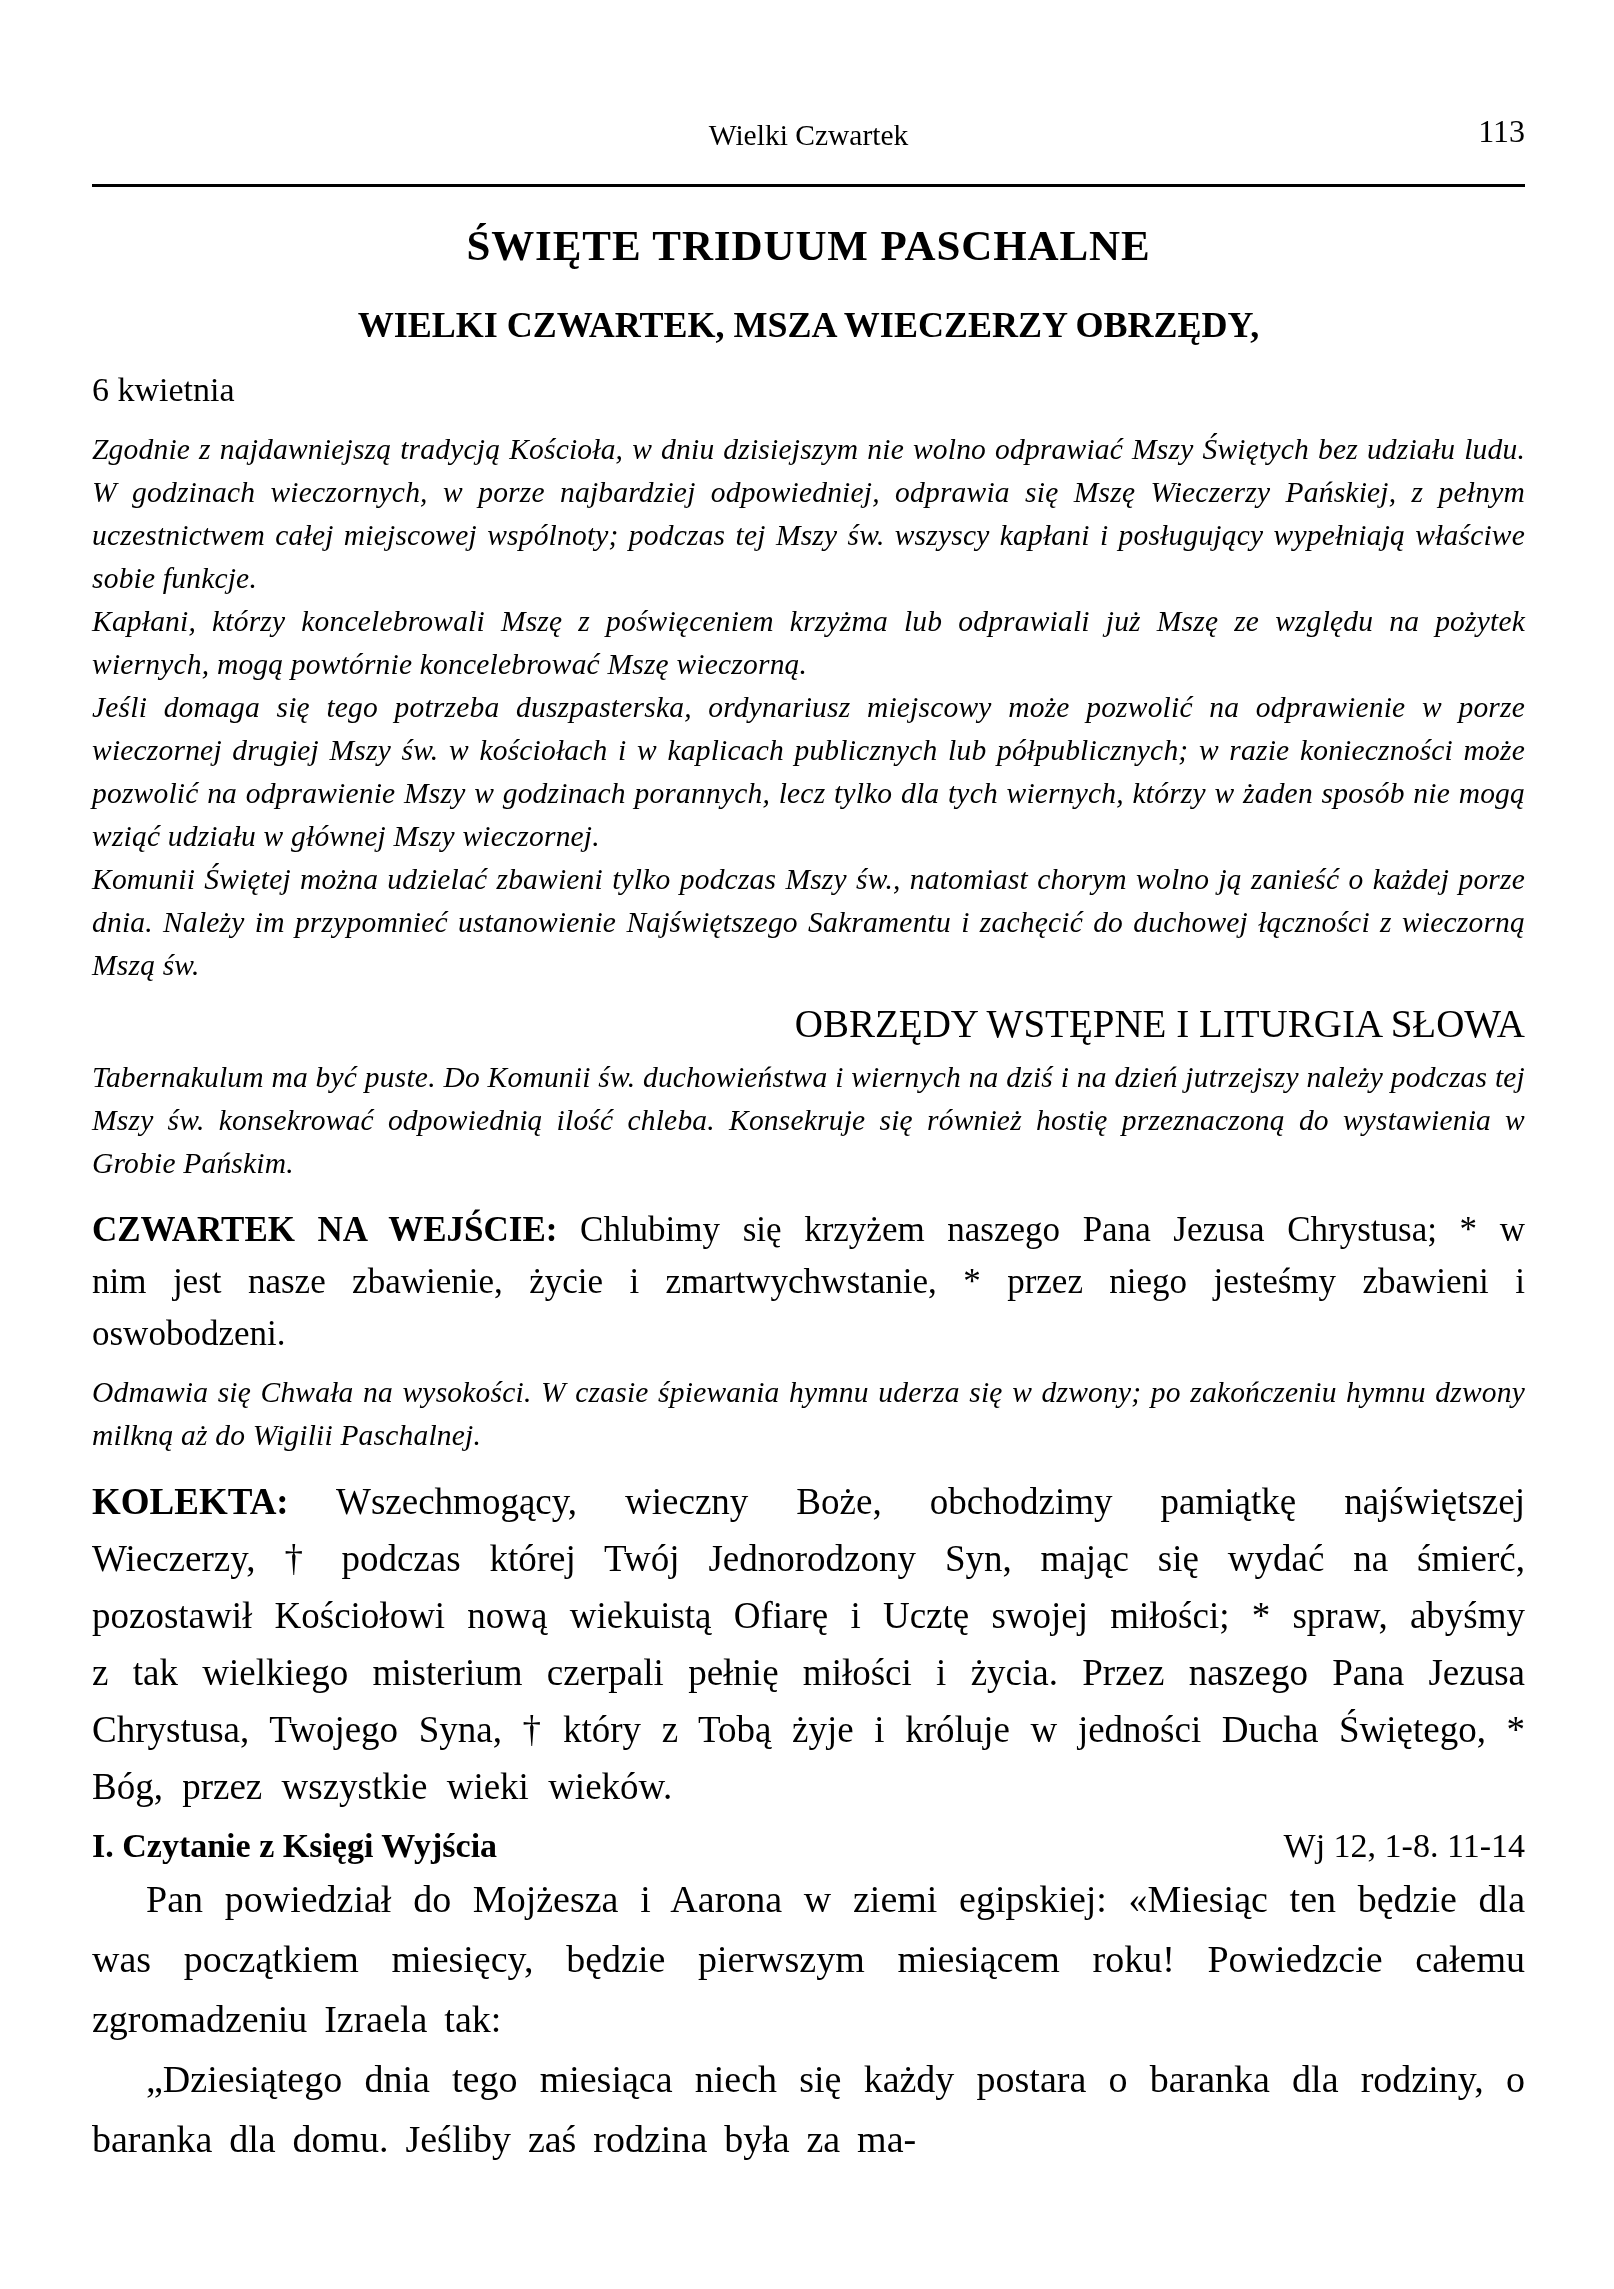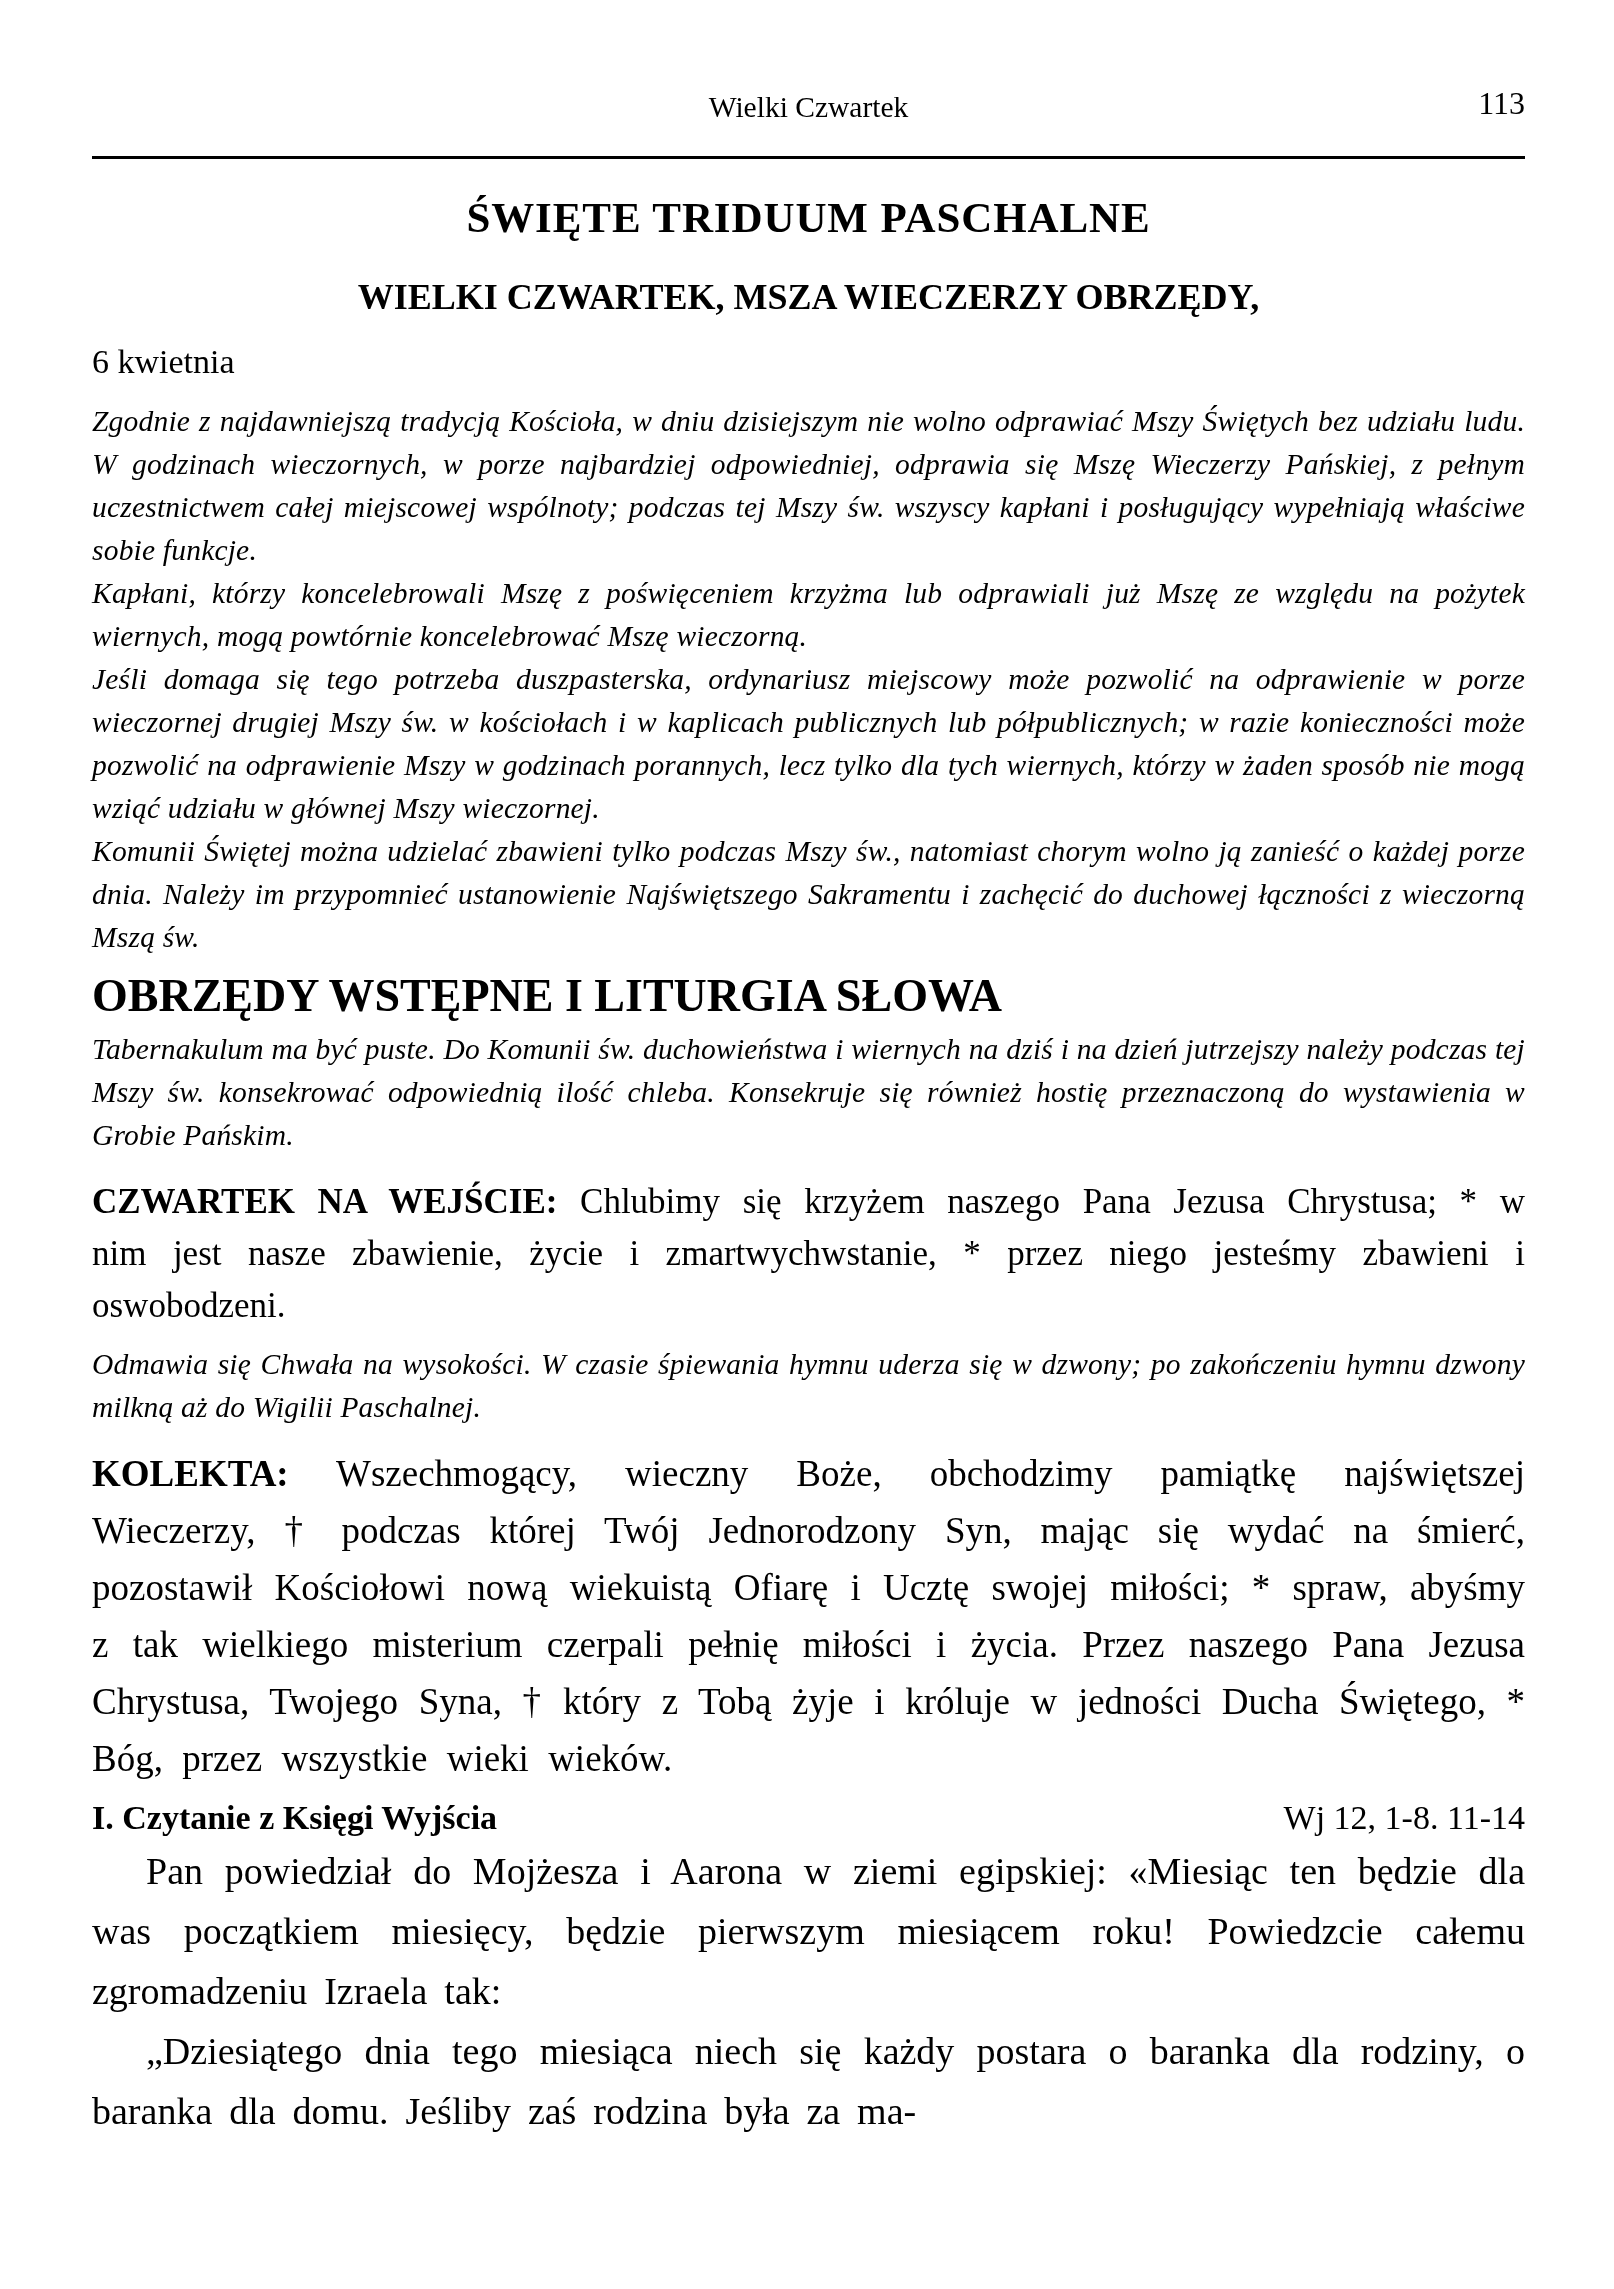--- a/index.html
+++ b/index.html
@@ -11,21 +11,21 @@
     width: 1614px;
     height: 2290px;
     color: #000000;
     font-family: "Liberation Serif", "DejaVu Serif", serif;
     overflow: hidden;
   }
   .page {
     box-sizing: border-box;
     width: 1614px;
     height: 2194px;
-    padding: 89px 89px 0 92px;
+    padding: 117px 89px 0 92px;
     overflow: hidden;
   }
   
   .running-head {
     position: relative;
     height: 41px;
   }
   .running-title {
     text-align: center;
     font-size: 29.5px;
@@ -72,24 +72,24 @@
   .rubric {
     margin: 0;
     font-style: italic;
     font-size: 29.5px;
     line-height: 43px;
     text-align: justify;
     letter-spacing: 0.2px;
   }
   .section-heading {
     margin: 16.6px 0 11px 0;
-    text-align: left;
-    font-size: 46px;
+    text-align: right;
+    font-size: 39px;
     line-height: 42px;
-    font-weight: bold;
+    font-weight: normal;
   }
   
   .antiphon {
     margin: 18.5px 0 0 0;
     font-size: 35px;
     line-height: 52px;
     text-align: justify;
     word-spacing: 9.2px;
   }
   .antiphon .label { font-weight: bold; }

